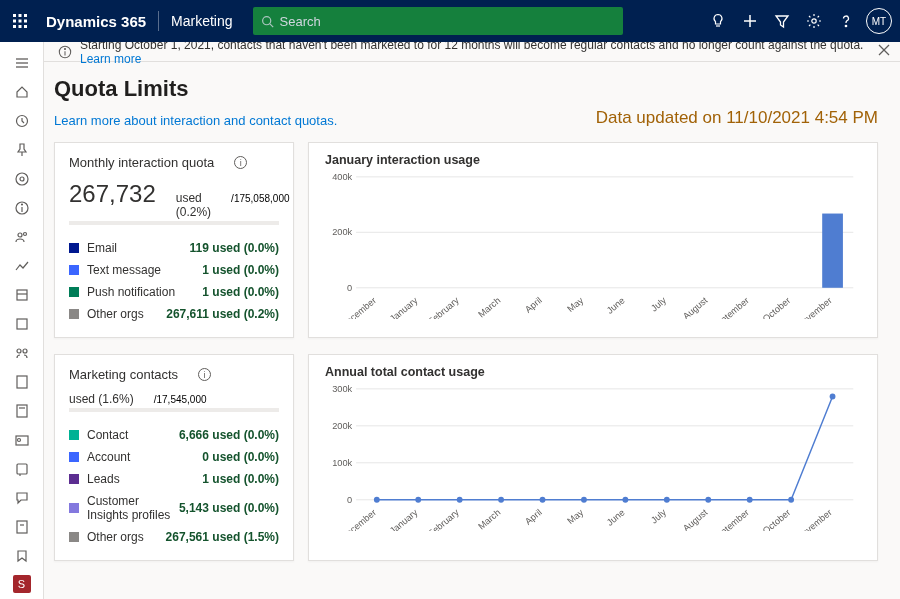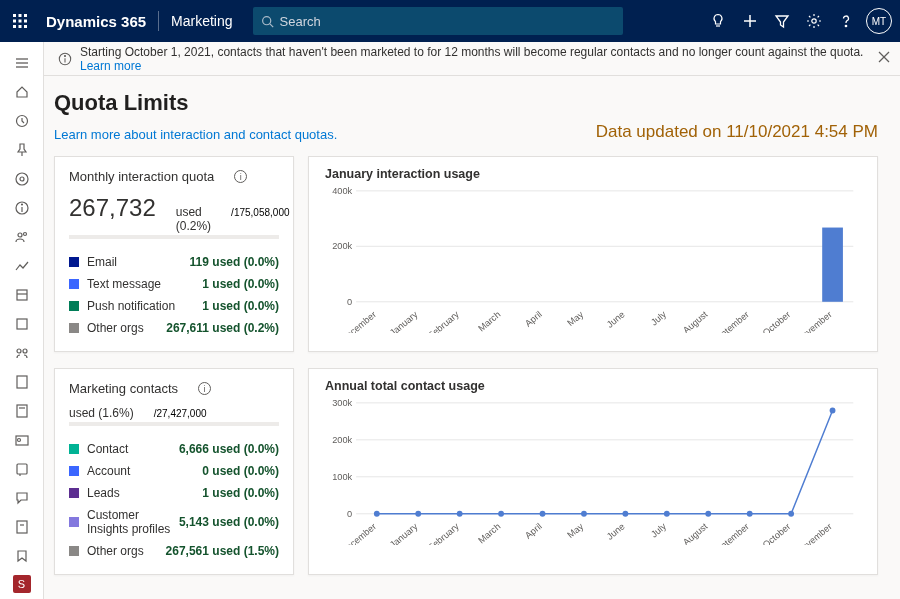--- a/index.html
+++ b/index.html
@@ -4,29 +4,29 @@
 <style>
 * { box-sizing: border-box; margin: 0; padding: 0; }
 body { font-family: "Segoe UI", Arial, sans-serif; font-size: 13px; color: #323130; background: #fff; width: 900px; height: 599px; overflow: hidden; }
 
 
 .topnav { height: 42px; background: #002050; color: #fff; display: flex; align-items: center; padding: 0 8px; }
 .topnav .waffle { width: 24px; height: 24px; display: flex; align-items: center; justify-content: center; cursor: pointer; }
 .topnav .brand { font-weight: 600; font-size: 15px; margin-left: 14px; }
 .topnav .vbar { width: 1px; height: 20px; background: rgba(255,255,255,0.35); margin: 0 12px; }
 .topnav .area { font-size: 14px; }
-.topnav .search { margin-left: 20px; display: flex; align-items: center; background: #0c4a6e; height: 28px; width: 370px; border-radius: 2px; padding: 0 8px; color: #d0d6df; }
+.topnav .search { margin-left: 20px; display: flex; align-items: center; background: #15803d; height: 28px; width: 370px; border-radius: 2px; padding: 0 8px; color: #d0d6df; }
 .topnav .search svg { opacity: .8; }
 .topnav .search span { margin-left: 6px; font-size: 13px; }
 .topnav .spacer { flex: 1; }
 .topnav .ticon { width: 32px; height: 42px; display: flex; align-items: center; justify-content: center; cursor: pointer; }
 .topnav .avatar { width: 26px; height: 26px; border-radius: 50%; border: 1.5px solid #fff; display: flex; align-items: center; justify-content: center; font-size: 10px; margin-left: 4px; cursor: pointer; }
 
 
-.banner { display: flex; align-items: center; height: 34px; border-bottom: 1px solid #e1dfdd; padding: 0 10px 0 46px; font-size: 12px; }
+.banner { display: flex; align-items: center; height: 20px; border-bottom: 1px solid #e1dfdd; padding: 0 10px 0 46px; font-size: 12px; }
 .banner .msg { flex: 1; }
 .banner a { color: #0078d4; text-decoration: none; }
 .banner .close { cursor: pointer; color: #605e5c; }
 
 
 .shell { display: flex; height: calc(599px - 42px); }
 .leftrail { width: 44px; border-right: 1px solid #e1dfdd; display: flex; flex-direction: column; align-items: center; padding-top: 6px; overflow: hidden; }
 .leftrail .ritem { width: 32px; height: 30px; display: flex; align-items: center; justify-content: center; color: #605e5c; cursor: pointer; position: relative; }
 .leftrail .sbadge { position: absolute; bottom: 6px; width: 18px; height: 18px; background: #a4262c; color: #fff; font-size: 11px; display: flex; align-items: center; justify-content: center; border-radius: 2px; }
 
@@ -336,21 +336,21 @@
     </div>
 
     <div class="gridrow">
       <div class="card small">
         <div class="card-title">
           <span>Marketing contacts</span>
           <span class="info">i</span>
         </div>
         <div class="big-num">
           <span class="sub">used (1.6%)</span>
-          <span class="total">/27,427,000</span>
+          <span class="total">/17,545,000</span>
         </div>
         <div class="bar"></div>
         <div id="contacts-rows">
             <div class="rowline">
               <span class="swatch" style="background:#00b294"></span>
               <span class="lbl">Contact</span>
               <span class="val">6,666 used (0.0%)</span>
             </div>
             <div class="rowline">
               <span class="swatch" style="background:#3b66ff"></span>

